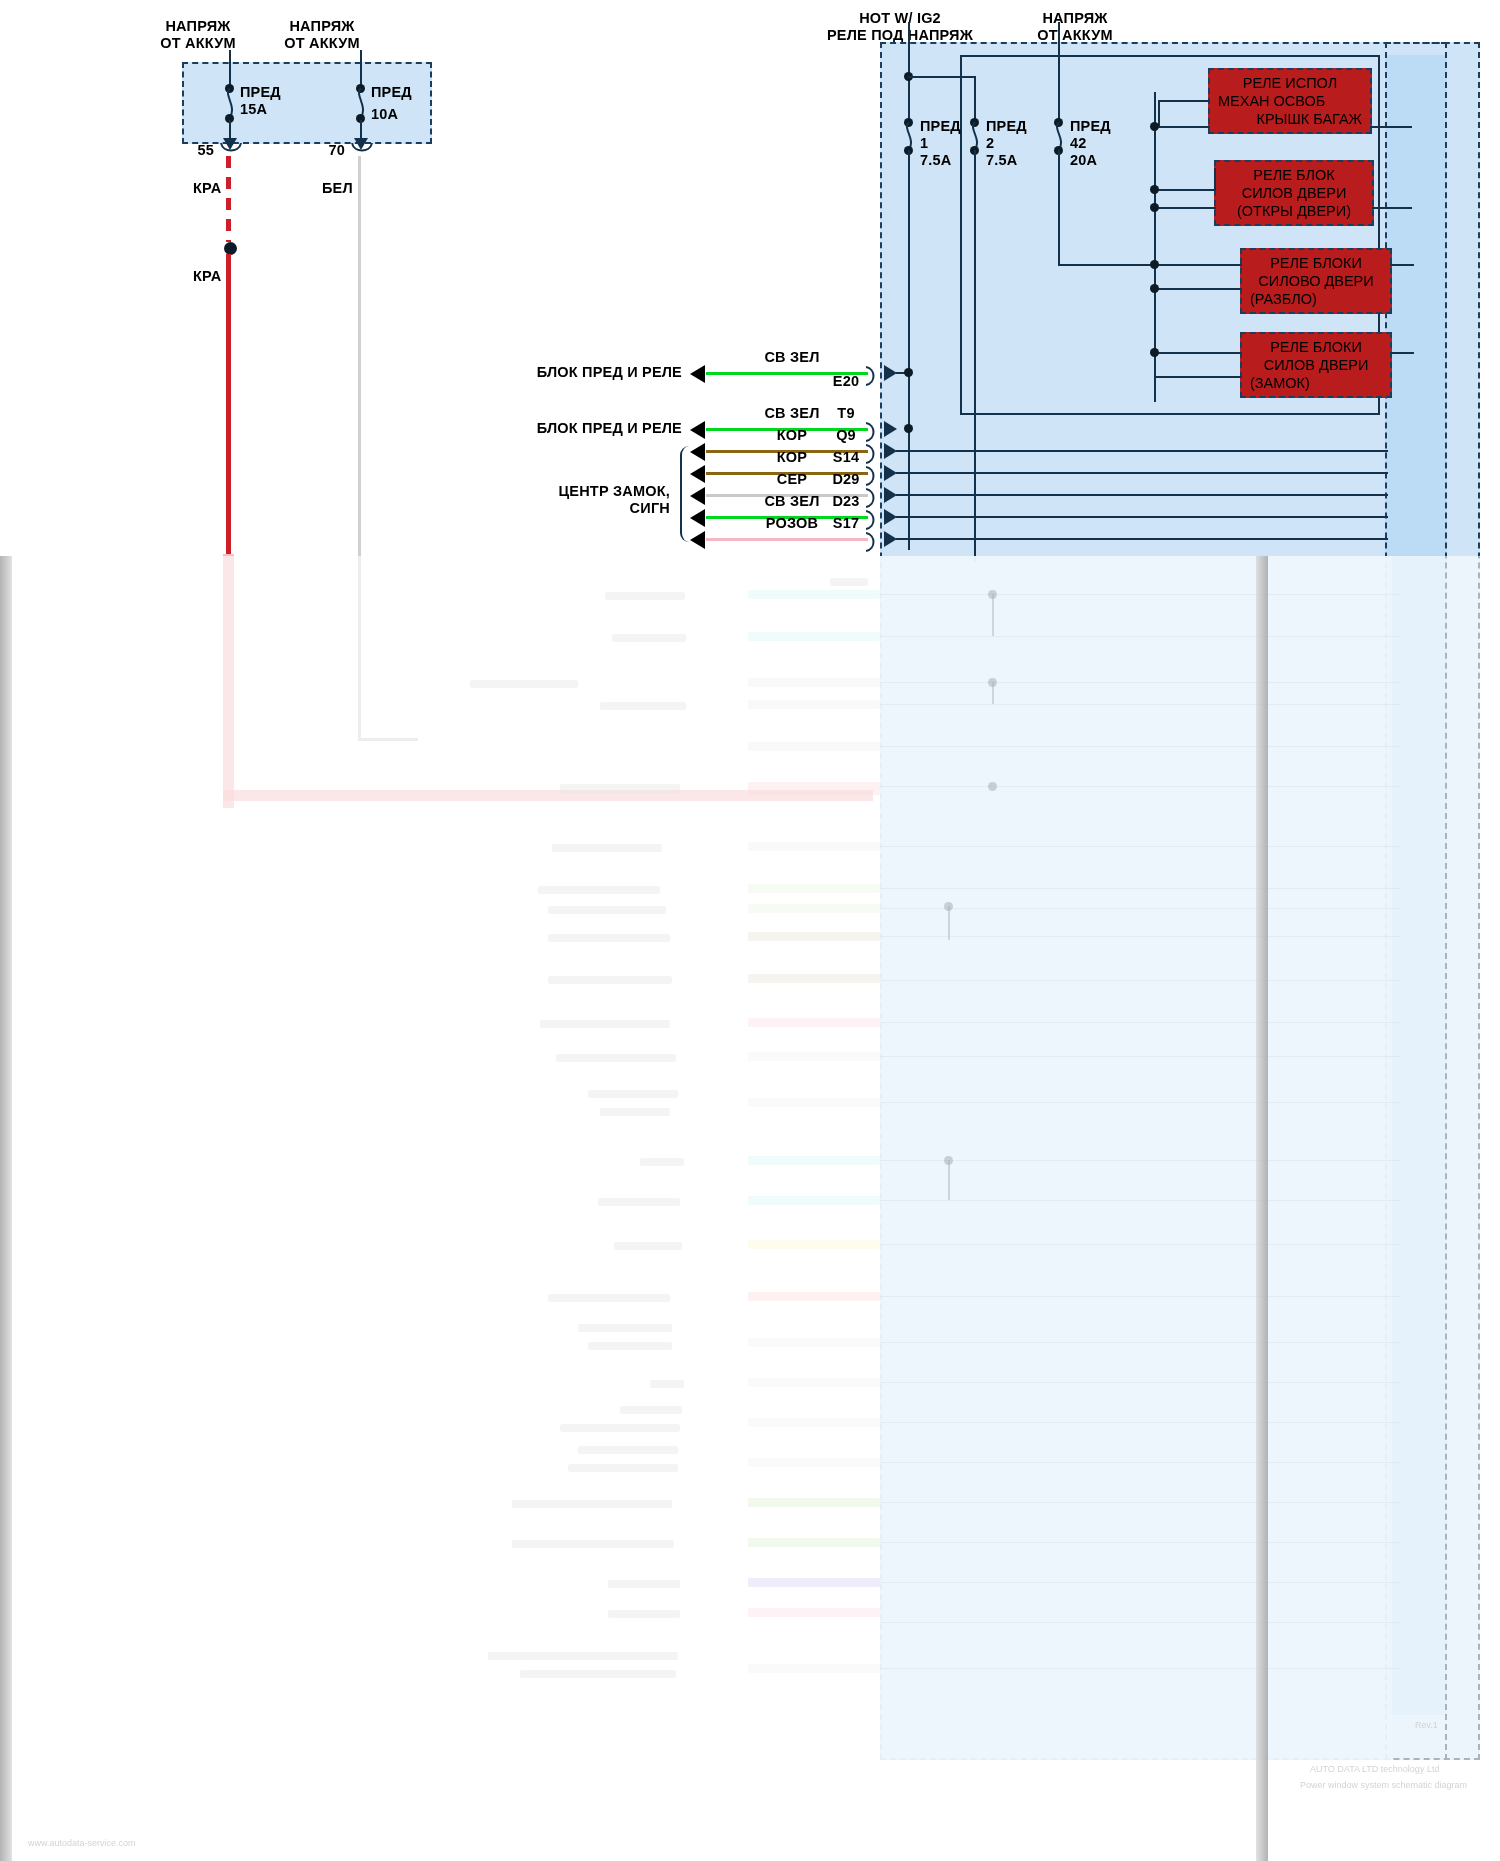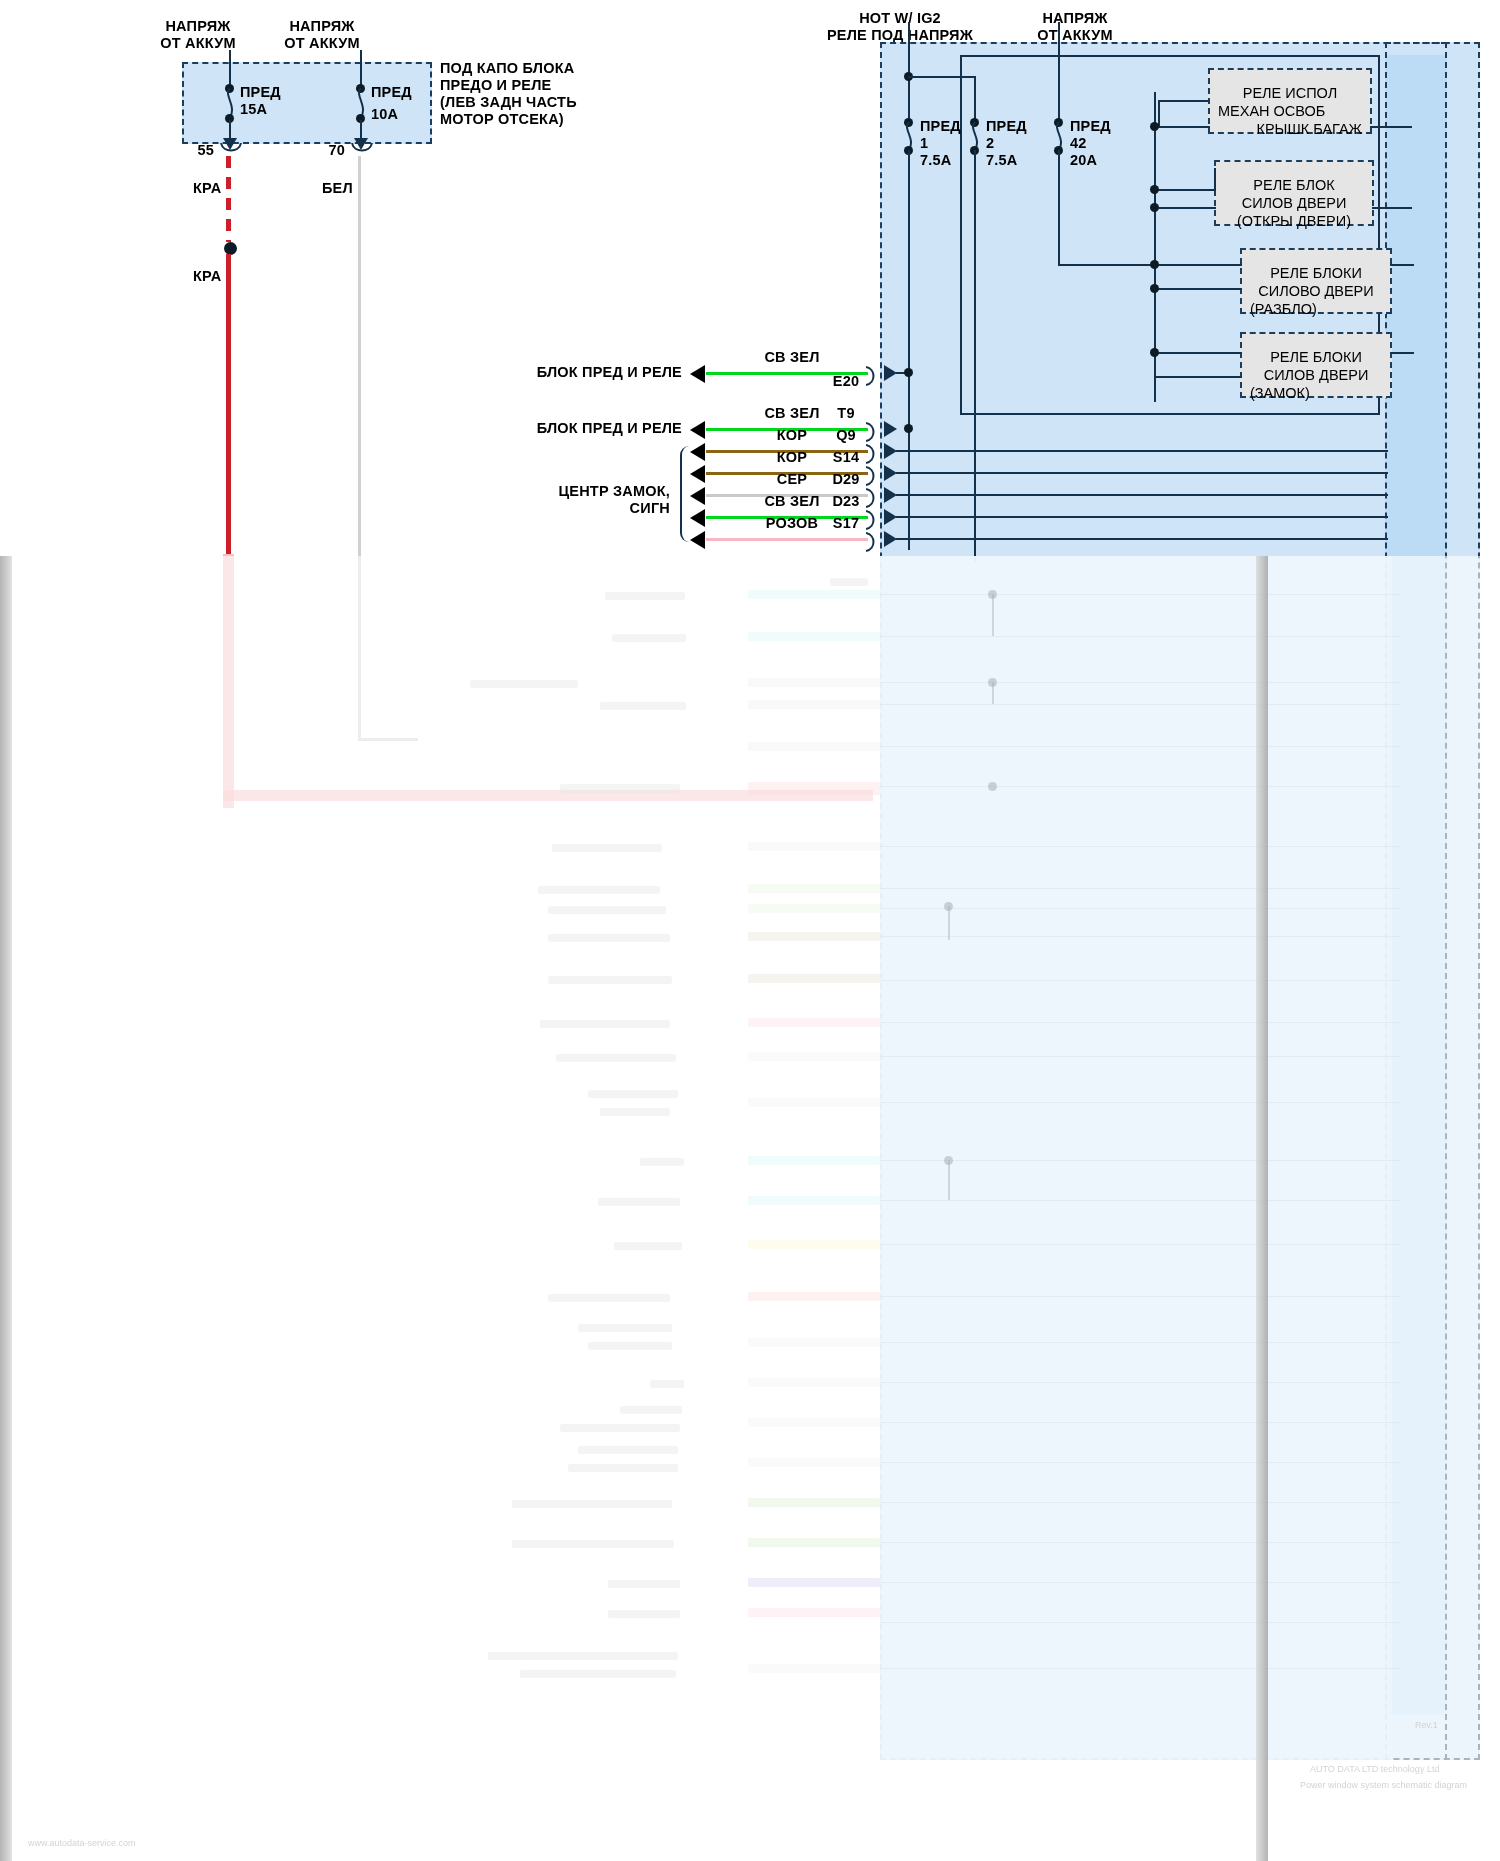--- a/index.html
+++ b/index.html
@@ -34,22 +34,22 @@
   .lbl.b{font-weight:bold;}
   .lbl.c{text-align:center;}
   .lbl.r{text-align:right;}
   .fuse{position:absolute;}
   .wire{position:absolute;height:3px;}
   .arrow-l{position:absolute;width:0;height:0;
      border-top:9px solid transparent;border-bottom:9px solid transparent;border-right:15px solid #000;}
   .arrow-r{position:absolute;width:0;height:0;
      border-top:8px solid transparent;border-bottom:8px solid transparent;border-left:13px solid #14314c;}
   .brace{position:absolute;border-left:2px solid #14314c;border-top-left-radius:9px;border-bottom-left-radius:9px;}
-  .relaybox{position:absolute;border:2px dashed #1b3d5e;background:#e5e5e5;box-sizing:border-box;
-            font-size:14.5px;line-height:18px;padding:14px 8px;}
+  .relaybox{position:absolute;border:2px dashed #1b3d5e;background:#b91c1c;box-sizing:border-box;
+            font-size:14.5px;line-height:18px;padding:4px 8px;}
   .relaybox div{white-space:pre;}
   .blurtext{position:absolute;background:#bdbdbd;border-radius:2px;opacity:.45;}
   .blurwire{position:absolute;height:9px;opacity:.42;border-radius:1px;}
   .blurpin{position:absolute;background:#b6b6b6;opacity:.40;border-radius:2px;}
   .greyline{position:absolute;height:1px;background:#9fb4c6;opacity:.55;}
   .footer-note{position:absolute;font-size:9px;color:#8a8a8a;}
 </style>
 </head>
 <body>
 
@@ -90,24 +90,20 @@
   <div class="lbl b" style="left:371px;top:106px;">10A</div>
   <div class="vline" style="left:360px;top:120px;height:22px;"></div>
   <svg style="position:absolute;left:353px;top:136px;" width="16" height="14">
     <polygon points="8,14 1,2 15,2" fill="#14314c"></polygon>
   </svg>
   <svg style="position:absolute;left:350px;top:143px;" width="24" height="14">
     <path d="M2 0 C 4 10, 20 10, 22 0" stroke="#14314c" stroke-width="2" fill="none"></path>
   </svg>
   <div class="lbl b r" style="left:309px;top:142px;width:36px;">70</div>
 
-  <div class="lbl b" style="left: 440px; top: 60px; width: 220px; white-space: pre;">ПОД КАПО БЛОКА
-ПРЕДО И РЕЛЕ
-(ЛЕВ ЗАДН ЧАСТЬ
-МОТОР ОТСЕКА)</div>
 
   <div style="position:absolute;left:226px;top:156px;width:5px;height:86px;
       background:repeating-linear-gradient(to bottom,#cc1f2a 0 12px,transparent 12px 21px);"></div>
   <div class="lbl b" style="left:193px;top:180px;">КРА</div>
   <div class="dot" style="left:224px;top:242px;width:13px;height:13px;"></div>
   <div class="lbl b" style="left:193px;top:268px;">КРА</div>
   <div style="position:absolute;left:226px;top:254px;width:5px;height:300px;background:#cc1f2a;"></div>
 
   <div style="position:absolute;left:223px;top:554px;width:11px;height:254px;background:#f3a9ae;opacity:.75;"></div>
   <div style="position:absolute;left:223px;top:790px;width:650px;height:11px;background:#f3a9ae;opacity:.75;"></div>

